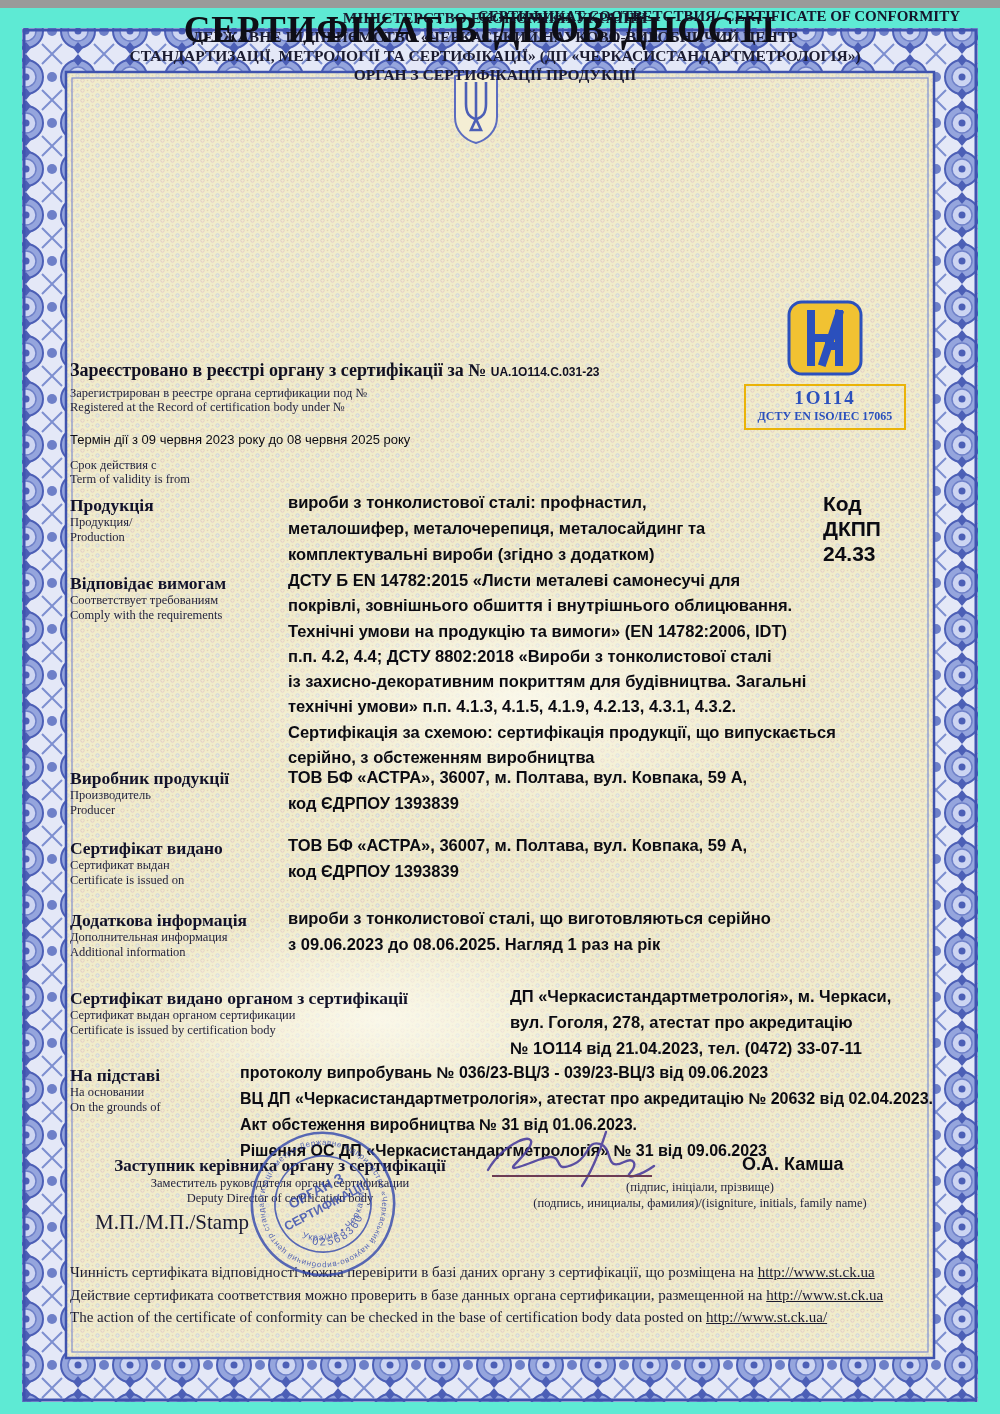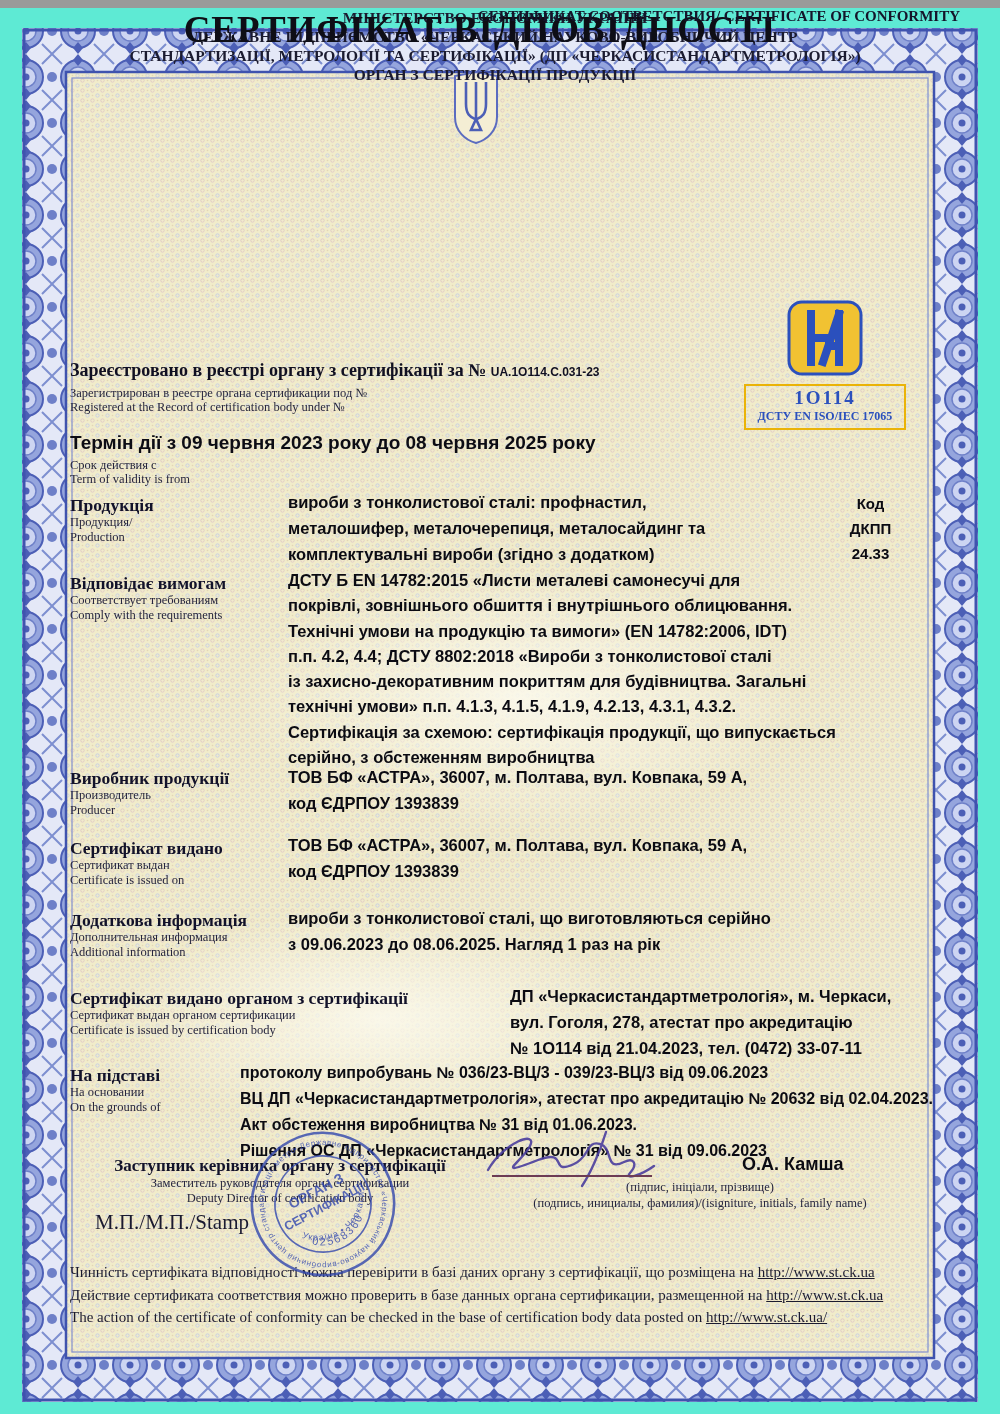--- a/index.html
+++ b/index.html
@@ -6,26 +6,26 @@
   .page{position:relative;width:1000px;height:1414px;margin:8px auto;background:#5eead4;overflow:hidden;
         font-family:"Liberation Serif",serif;color:#15152a;}
   .bg{position:absolute;left:0;top:0;z-index:0;}
   .layer{position:absolute;z-index:2;}
   .ministry{left:0;top:140;width:990px;text-align:center;font-weight:bold;font-size:15.5px;line-height:19px;color:#1b1b30;}
   .cert-title{left:0;top:288;width:960px;text-align:center;font-weight:bold;font-size:37px;letter-spacing:1px;color:#0e0e16;}
   .cert-subtitle{left:0;top:330;width:960px;text-align:right;font-weight:bold;font-size:15px;color:#14142a;}
   .reg-main{left:70;top:352px;left:70px;font-size:18px;font-weight:bold;color:#101022;}
   .reg-num{font-family:"Liberation Sans",sans-serif;font-size:12px;}
   .sub{font-size:12.5px;color:#26263e;line-height:14.5px;}
-  .validity-main{left:70px;top:424px;font-family:"Liberation Sans",sans-serif;font-weight:bold;font-size:19px;color:#0c0c14;}
+  .validity-main{left:70px;top:424px;font-family:"Liberation Sans",sans-serif;font-weight:normal;font-size:13px;color:#0c0c14;}
   .label-col{left:70px;width:215px;}
   .label-uk{font-weight:bold;font-size:17.5px;line-height:20px;color:#12122a;}
   .value{font-family:Liberation Sans, sans-serif;font-weight:bold;font-size:16.5px;line-height:26px;color:#0b0b12;white-space:pre-line;}
-  .code-box{left:823px;top:483px;width:95px;text-align:center;font-family:"Liberation Sans",sans-serif;
-            font-weight:bold;font-size:15px;line-height:25px;color:#0b0b12;white-space:pre-line;}
+  .code-box{left:823px;top:483px;width:95px;text-align:left;font-family:"Liberation Sans",sans-serif;
+            font-weight:bold;font-size:21px;line-height:25px;color:#0b0b12;white-space:pre-line;}
   .logo-badge{left:787px;top:292px;}
   .logo-box{left:744px;top:376px;width:158px;height:42px;border:2px solid #eab308;text-align:center;color:#2b50bd;}
   .logo-box .l1{font-weight:bold;font-size:19px;line-height:21px;letter-spacing:2px;margin-top:1px;}
   .logo-box .l2{font-weight:bold;font-size:12px;line-height:16px;}
   .role-uk{font-weight:bold;font-size:17px;color:#12122a;}
   .mp{left:95px;top:1202px;font-size:21px;color:#1a1a30;}
   .sig-name{left:742px;top:1146px;font-family:Liberation Sans, sans-serif;font-weight:bold;font-size:18px;color:#0b0b12;}
   .sig-underline{left:492px;top:1167px;width:160px;border-top:2px solid #6d3c54;height:0;}
   .sig-captions{left:480px;top:1172px;width:440px;text-align:center;font-size:12.5px;line-height:15.5px;color:#26263e;}
   .footer{left:70px;top:1253px;width:870px;font-size:15px;line-height:22.5px;color:#1b1b30;}

